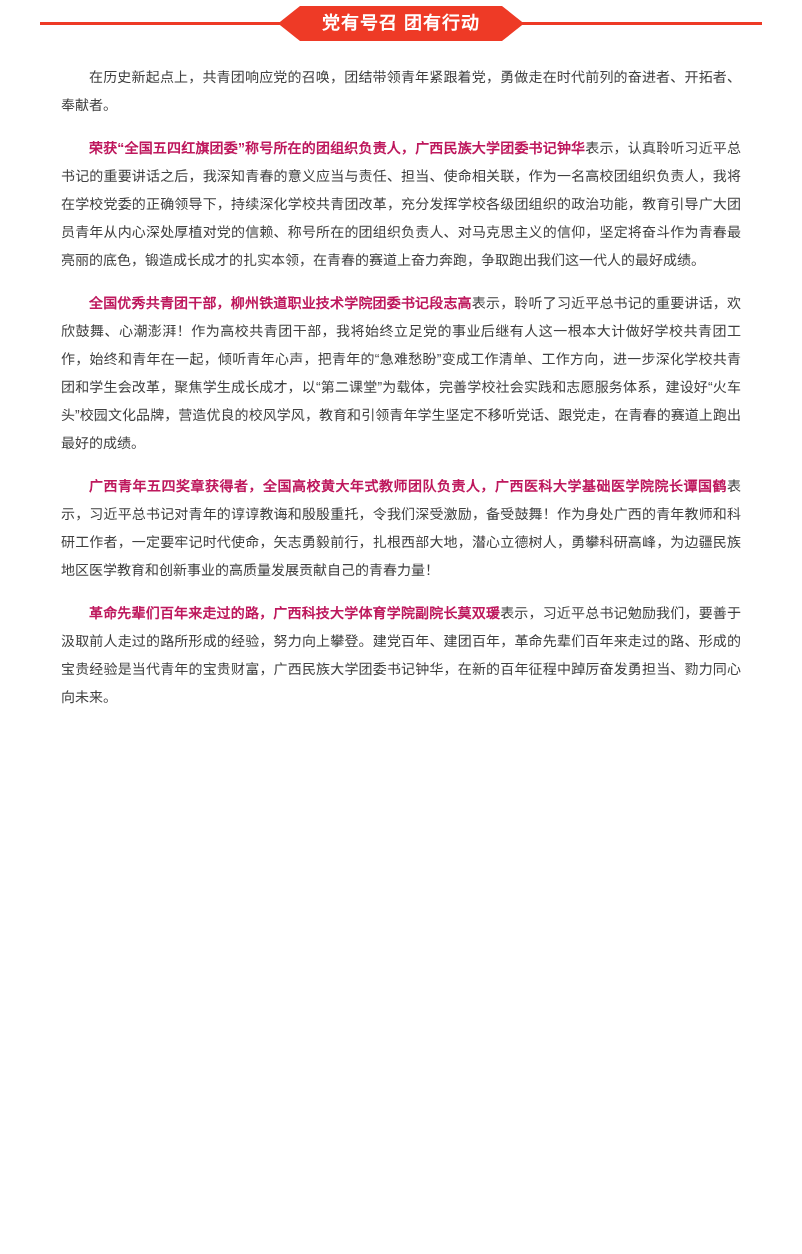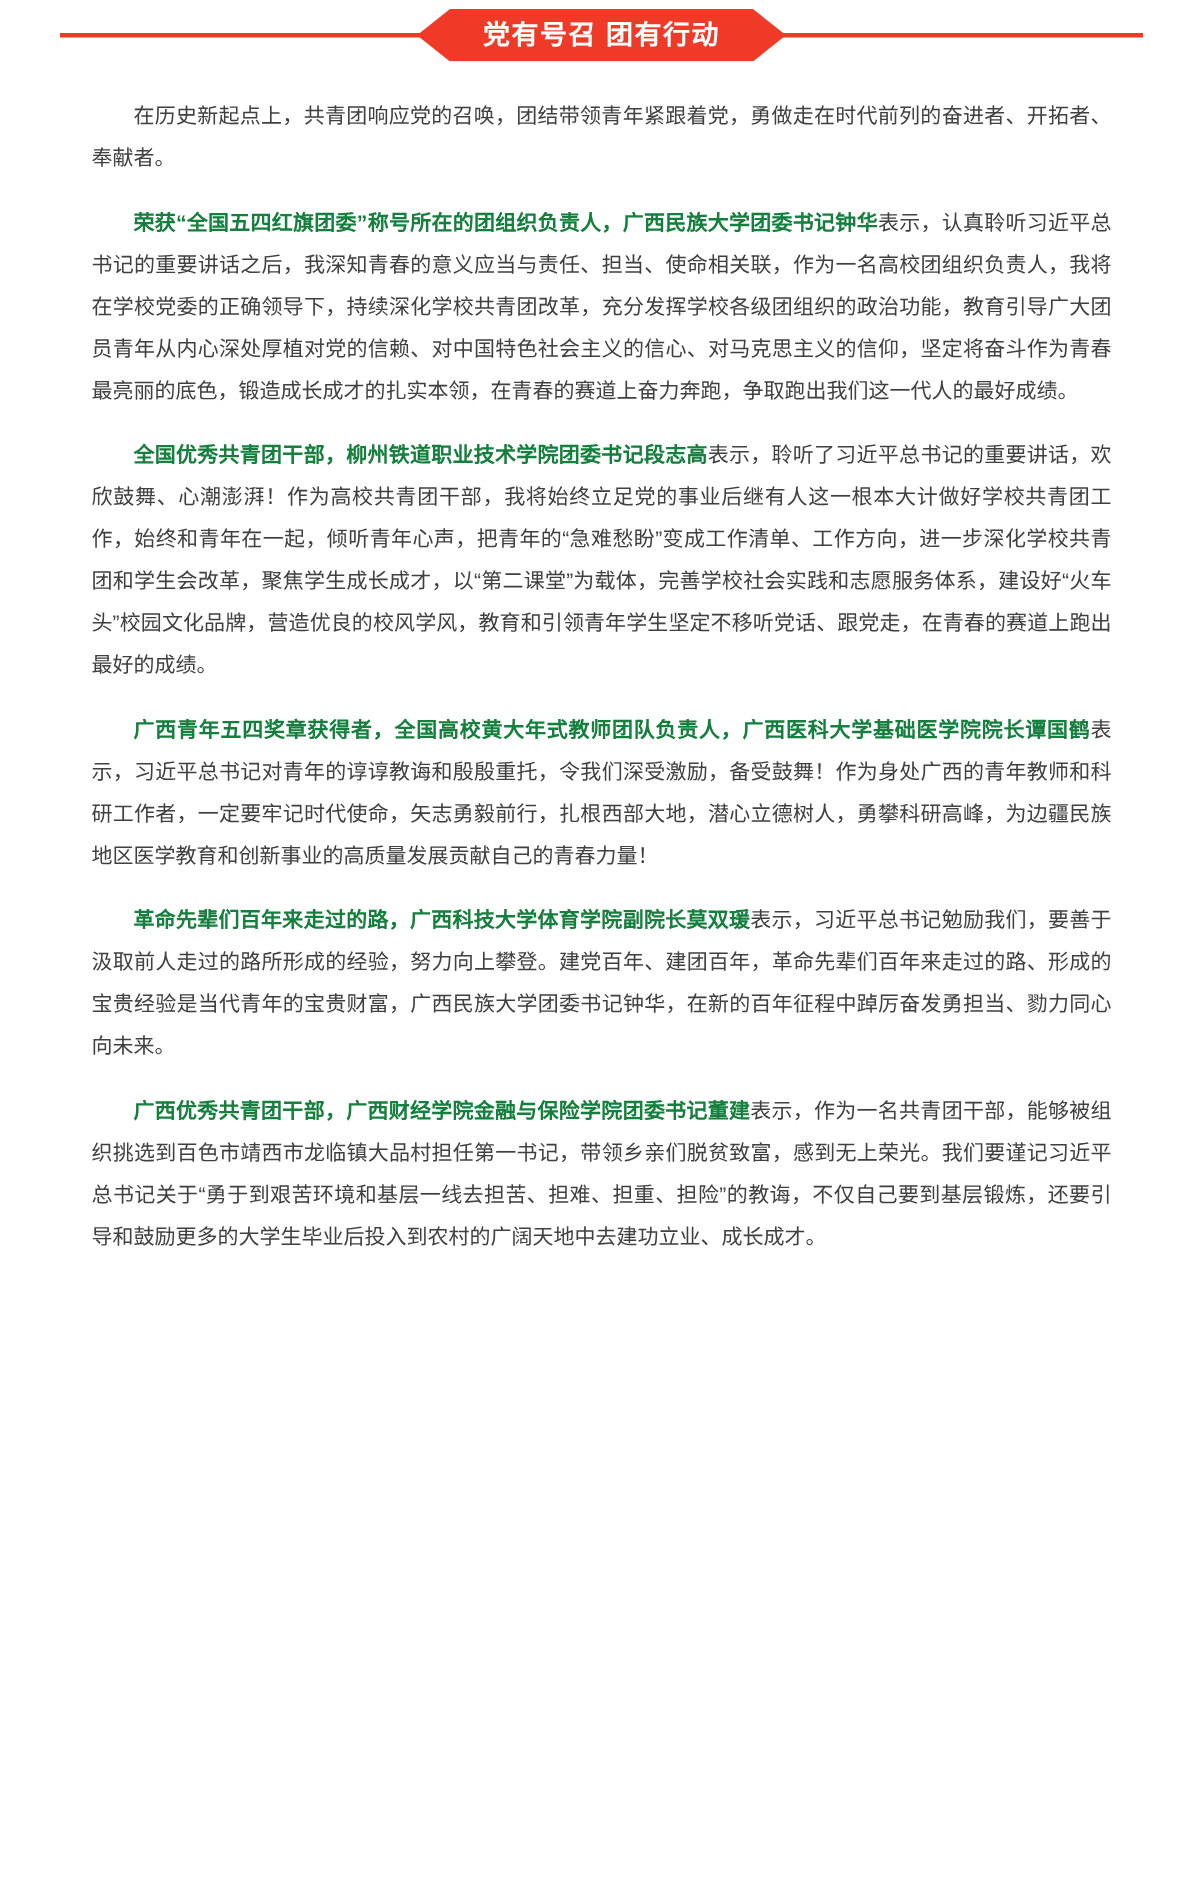--- a/index.html
+++ b/index.html
@@ -53,44 +53,43 @@
     line-height: 28px;
     color: #404040;
     text-align: justify;
   }
   .article p {
     margin: 0 0 15px 0;
     text-indent: 2em;
   }
   .article .lead {
     font-weight: 700;
-    color: #15803d;
+    color: #be185d;
   }
 </style>
 </head>
 <body>
 
 <div class="page">
 
   <div class="banner">
     <div class="banner-line"></div>
     <div class="banner-badge">
       <span>党有号召 团有行动</span>
     </div>
   </div>
 
   <div class="article">
     <p><span class="lead"></span><span>在历史新起点上，共青团响应党的召唤，团结带领青年紧跟着党，勇做走在时代前列的奋进者、开拓者、奉献者。</span></p>
 
 
-    <p><span class="lead">荣获“全国五四红旗团委”称号所在的团组织负责人，广西民族大学团委书记钟华</span><span>表示，认真聆听习近平总书记的重要讲话之后，我深知青春的意义应当与责任、担当、使命相关联，作为一名高校团组织负责人，我将在学校党委的正确领导下，持续深化学校共青团改革，充分发挥学校各级团组织的政治功能，教育引导广大团员青年从内心深处厚植对党的信赖、对中国特色社会主义的信心、对马克思主义的信仰，坚定将奋斗作为青春最亮丽的底色，锻造成长成才的扎实本领，在青春的赛道上奋力奔跑，争取跑出我们这一代人的最好成绩。</span></p>
+    <p><span class="lead">荣获“全国五四红旗团委”称号所在的团组织负责人，广西民族大学团委书记钟华</span><span>表示，认真聆听习近平总书记的重要讲话之后，我深知青春的意义应当与责任、担当、使命相关联，作为一名高校团组织负责人，我将在学校党委的正确领导下，持续深化学校共青团改革，充分发挥学校各级团组织的政治功能，教育引导广大团员青年从内心深处厚植对党的信赖、称号所在的团组织负责人、对马克思主义的信仰，坚定将奋斗作为青春最亮丽的底色，锻造成长成才的扎实本领，在青春的赛道上奋力奔跑，争取跑出我们这一代人的最好成绩。</span></p>
 
     <p><span class="lead">全国优秀共青团干部，柳州铁道职业技术学院团委书记段志高</span><span>表示，聆听了习近平总书记的重要讲话，欢欣鼓舞、心潮澎湃！作为高校共青团干部，我将始终立足党的事业后继有人这一根本大计做好学校共青团工作，始终和青年在一起，倾听青年心声，把青年的“急难愁盼”变成工作清单、工作方向，进一步深化学校共青团和学生会改革，聚焦学生成长成才，以“第二课堂”为载体，完善学校社会实践和志愿服务体系，建设好“火车头”校园文化品牌，营造优良的校风学风，教育和引领青年学生坚定不移听党话、跟党走，在青春的赛道上跑出最好的成绩。</span></p>
 
     <p><span class="lead">广西青年五四奖章获得者，全国高校黄大年式教师团队负责人，广西医科大学基础医学院院长谭国鹤</span><span>表示，习近平总书记对青年的谆谆教诲和殷殷重托，令我们深受激励，备受鼓舞！作为身处广西的青年教师和科研工作者，一定要牢记时代使命，矢志勇毅前行，扎根西部大地，潜心立德树人，勇攀科研高峰，为边疆民族地区医学教育和创新事业的高质量发展贡献自己的青春力量！</span></p>
 
     <p><span class="lead">革命先辈们百年来走过的路，广西科技大学体育学院副院长莫双瑗</span><span>表示，习近平总书记勉励我们，要善于汲取前人走过的路所形成的经验，努力向上攀登。建党百年、建团百年，革命先辈们百年来走过的路、形成的宝贵经验是当代青年的宝贵财富，广西民族大学团委书记钟华，在新的百年征程中踔厉奋发勇担当、勠力同心向未来。</span></p>
 
-    <p><span class="lead">广西优秀共青团干部，广西财经学院金融与保险学院团委书记董建</span><span>表示，作为一名共青团干部，能够被组织挑选到百色市靖西市龙临镇大品村担任第一书记，带领乡亲们脱贫致富，感到无上荣光。我们要谨记习近平总书记关于“勇于到艰苦环境和基层一线去担苦、担难、担重、担险”的教诲，不仅自己要到基层锻炼，还要引导和鼓励更多的大学生毕业后投入到农村的广阔天地中去建功立业、成长成才。</span></p>
 
   </div>
 
 </div>
 
 </body></html>

